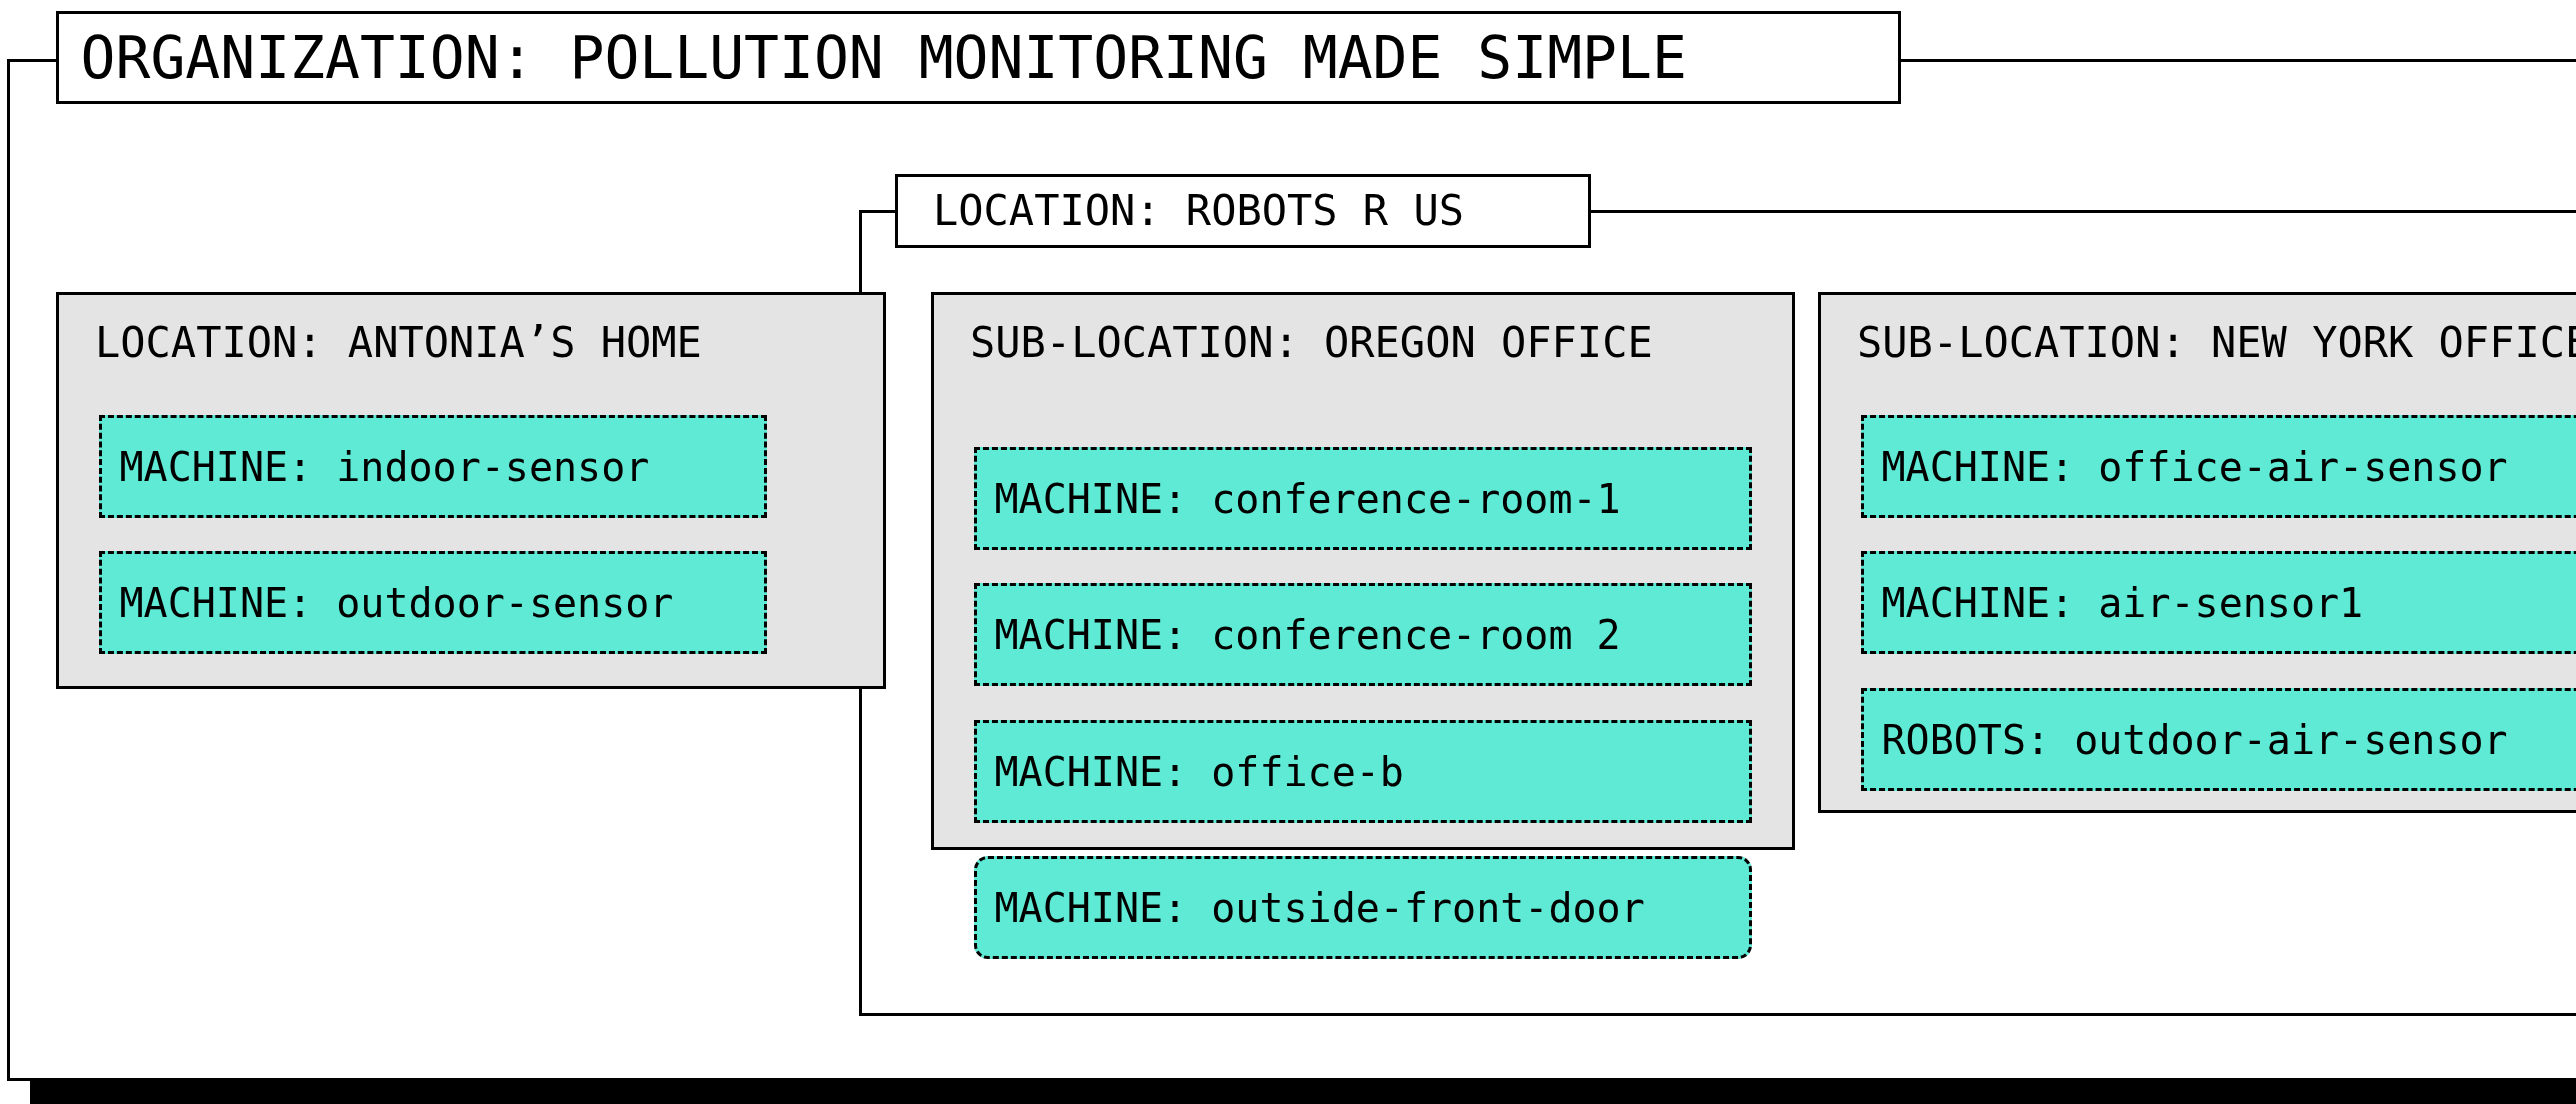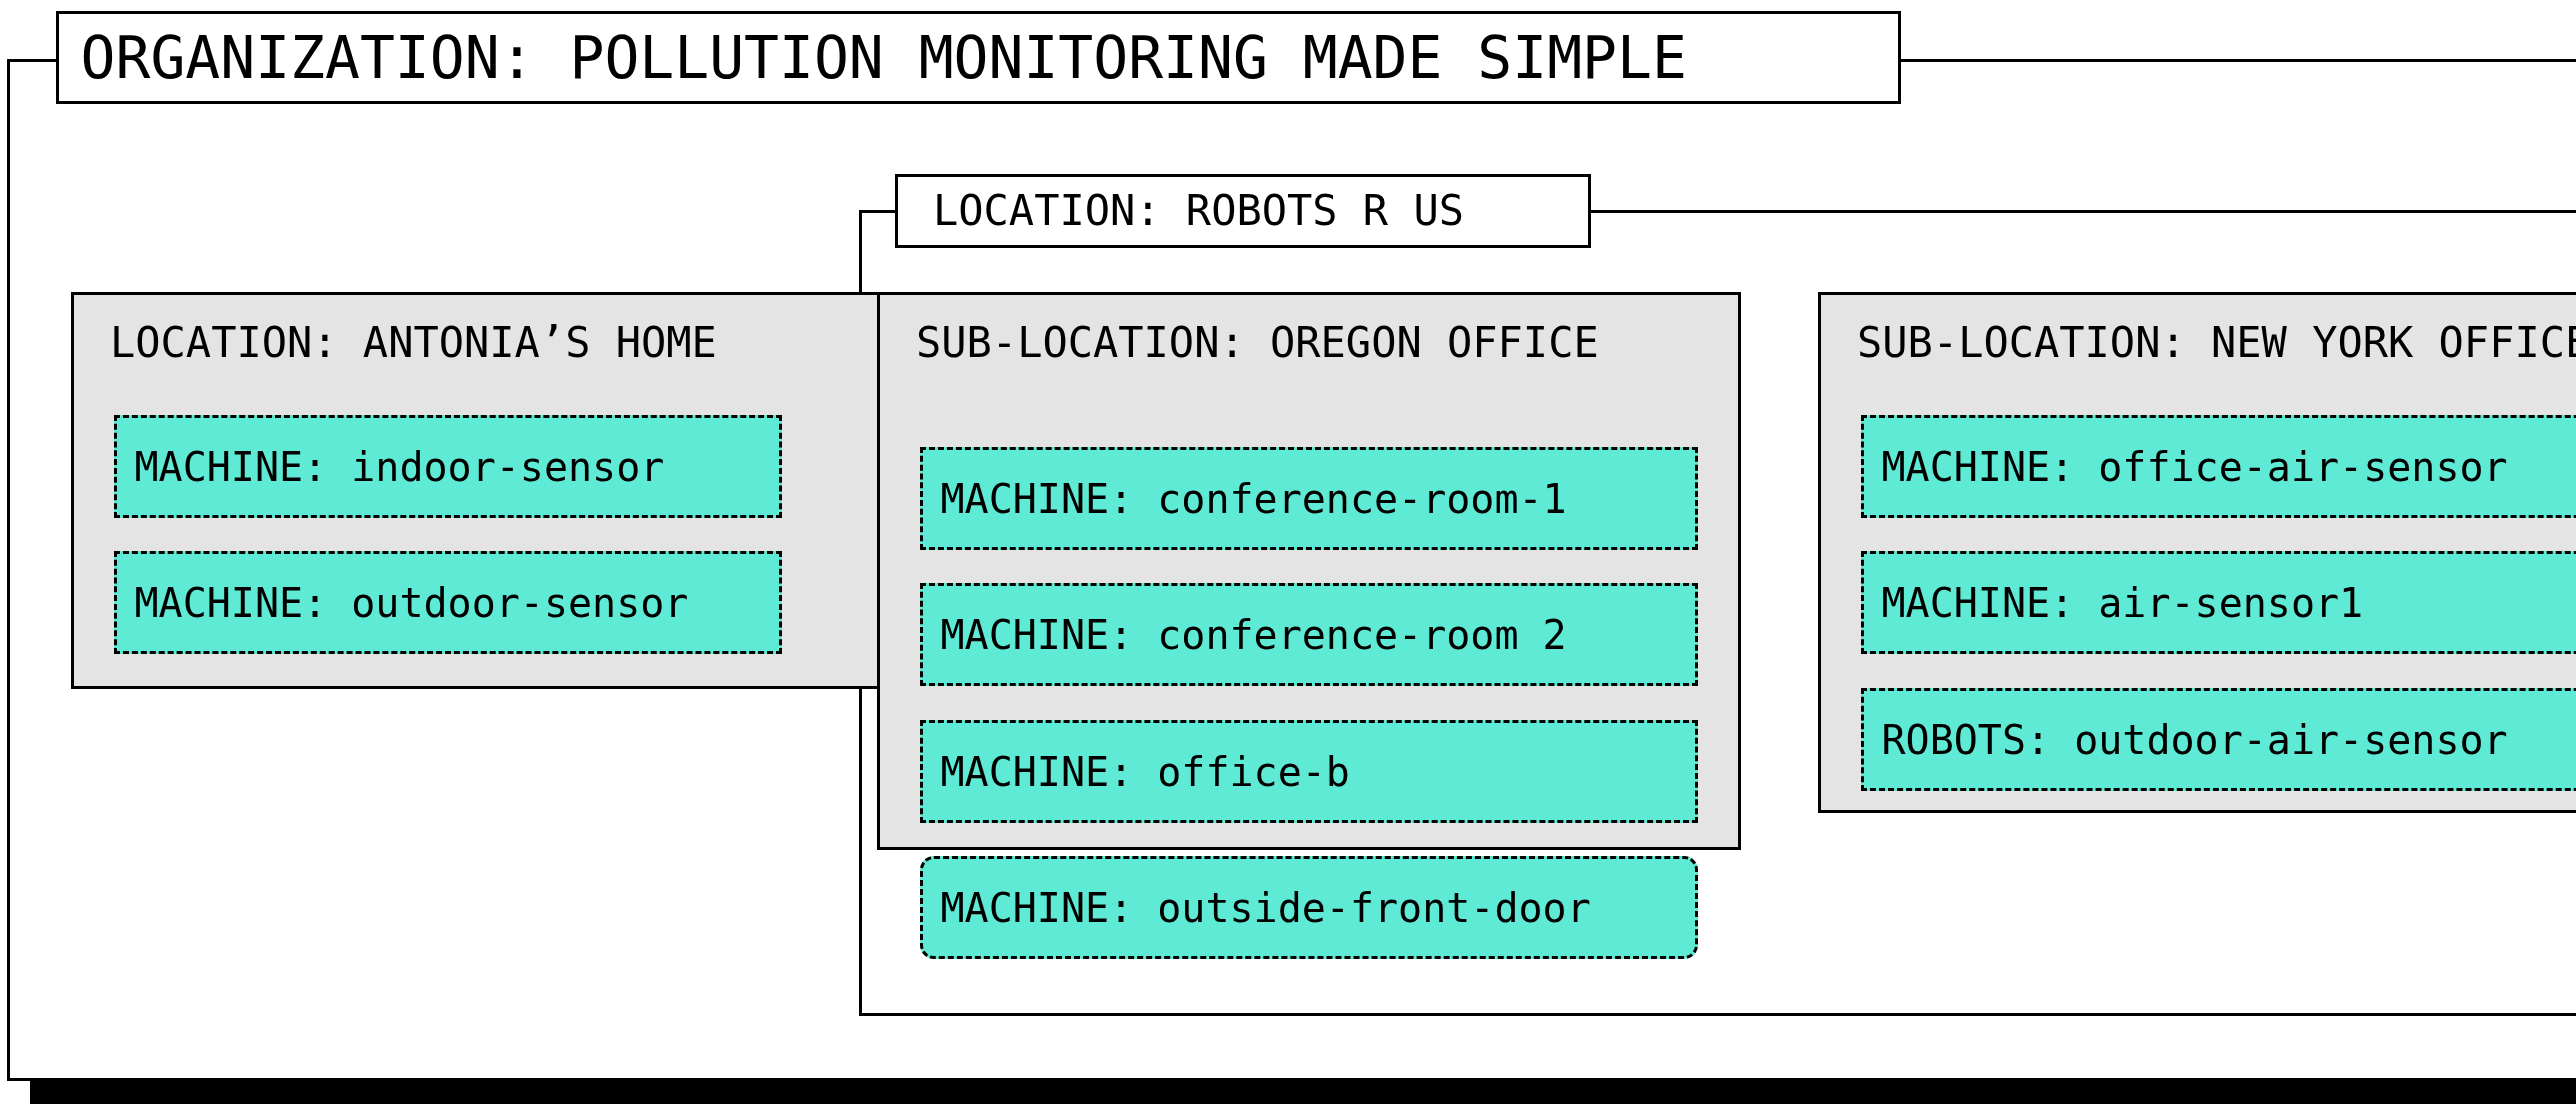--- a/index.html
+++ b/index.html
@@ -107,27 +107,27 @@
     position: absolute;
     left: 36px;
     top: 27px;
     font-size: 42px;
     line-height: 1;
     color: #000000;
     white-space: nowrap;
   }
 
   .panel-antonia {
-    left: 71px;
+    left: 56px;
     top: 292px;
     width: 830px;
     height: 397px;
   }
   .panel-oregon {
-    left: 877px;
+    left: 931px;
     top: 292px;
     width: 864px;
     height: 558px;
   }
   .panel-newyork {
     left: 1818px;
     top: 292px;
     width: 904px;
     height: 521px;
   }

